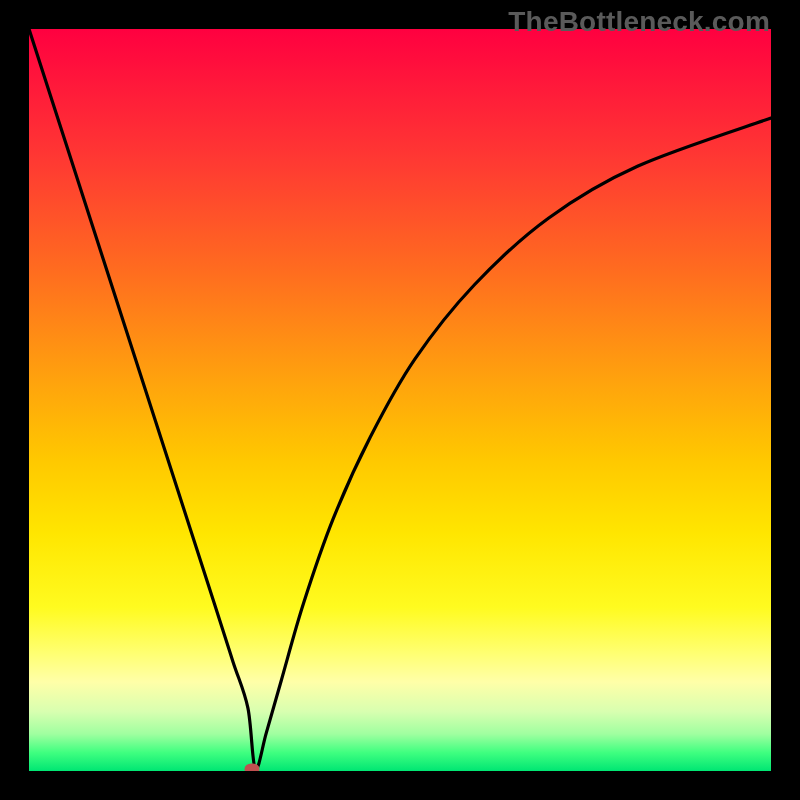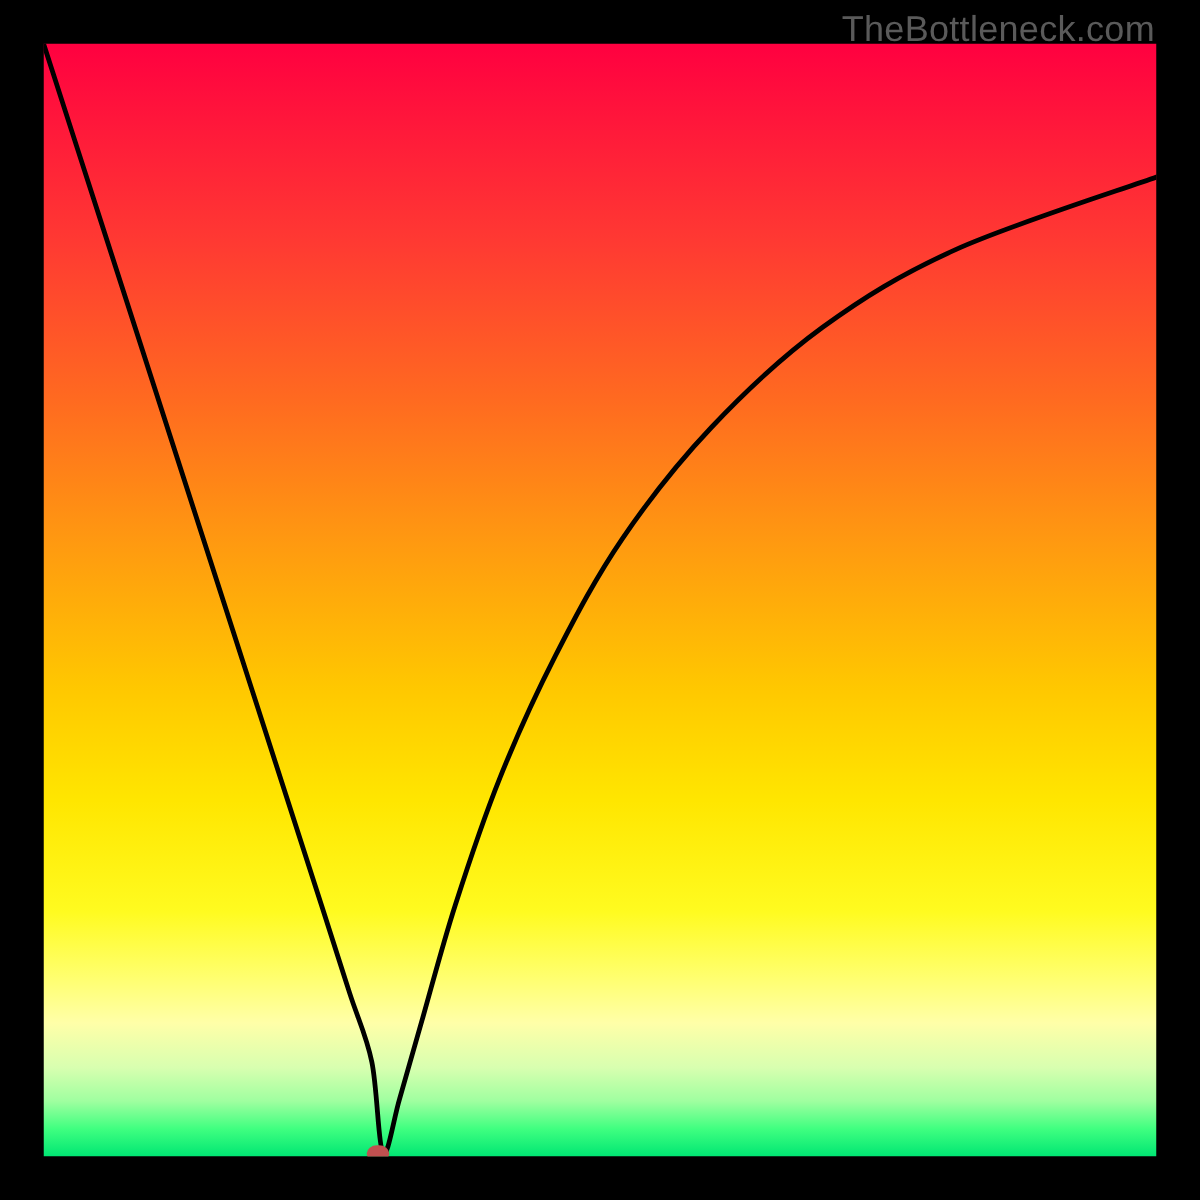--- a/index.html
+++ b/index.html
@@ -48,22 +48,22 @@
       #d8ffb0 92%,
       #a0ffa0 95%,
       #40ff80 97.5%,
       #00e673 100%
     );
   }
   .watermark {
     position: absolute;
     top: 6px;
     right: 30px;
-    font-size: 24px;
-    font-weight: 400;
+    font-size: 28px;
+    font-weight: 700;
     color: #5a5a5a;
     letter-spacing: 0.2px;
   }
   svg.curve {
     position: absolute;
     left: 0;
     top: 0;
     width: 100%;
     height: 100%;
     overflow: visible;

